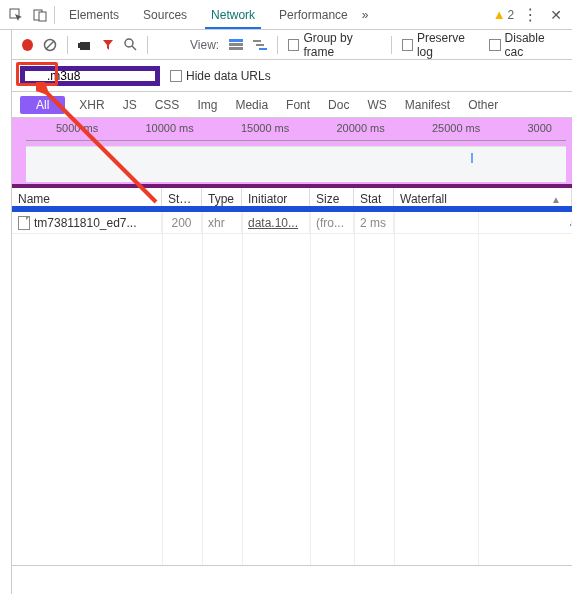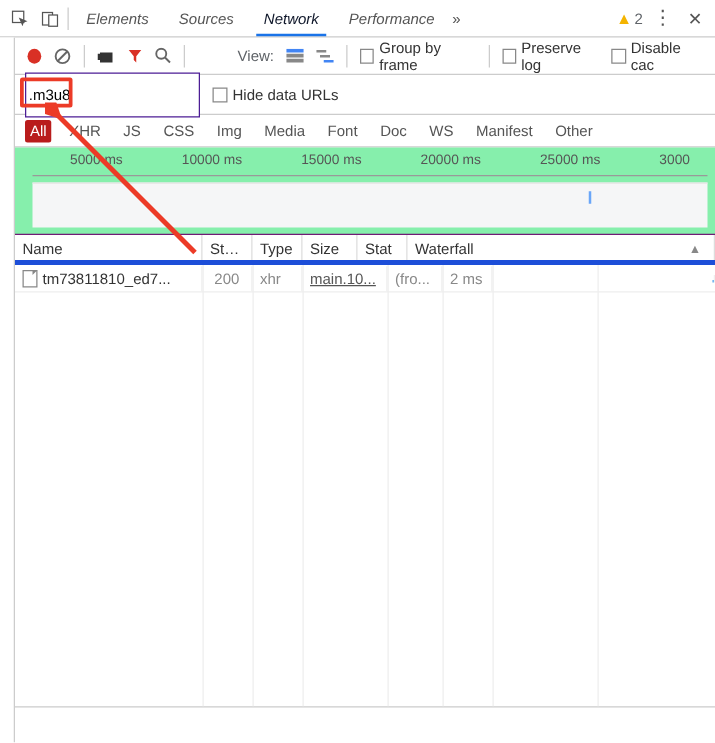--- a/index.html
+++ b/index.html
@@ -26,24 +26,23 @@
     width: 20px; height: 20px;
     display: flex; align-items: center; justify-content: center;
     color: #555;
     border-radius: 2px;
   }
   .tab {
     padding: 6px 10px;
     color: #555;
     cursor: default;
     position: relative;
-    font-style: italic;
   }
   .tab.active {
-    color: #0f172a;
+    color: #0f766e;
   }
   .tab.active::after {
     content: "";
     position: absolute;
     left: 4px; right: 4px; bottom: -1px;
     height: 2px;
     background: #1a73e8;
   }
   .more-icon { color: #555; }
   .warn-badge {
@@ -81,24 +80,24 @@
 
   .filter-bar {
     display: flex;
     align-items: center;
     height: 32px;
     border-bottom: 1px solid #ccc;
     padding: 0 8px;
     gap: 10px;
   }
   .filter-input {
-    border: 1px solid #4c1d95;
-    height: 36px;
+    border: 5px solid #4c1d95;
+    height: 20px;
     width: 140px;
-    padding: 2px 2px;
+    padding: 2px 22px;
     font-size: 12px;
     outline: none;
   }
   .red-box {
     position: absolute;
     border: 3px solid #ec3b27;
     border-radius: 2px;
     left: 16px;
     top: 62px;
     width: 42px;
@@ -117,32 +116,32 @@
   .type-tabs {
     display: flex;
     align-items: center;
     height: 26px;
     border-bottom: 1px solid #ccc;
     padding: 0 8px;
     gap: 10px;
     color: #555;
   }
   .type-tab.active {
-    background: #b91c1c;
+    background: #8b5cf6;
     color: #fff;
-    padding: 2px 4px;
+    padding: 2px 16px;
     border-radius: 2px;
   }
   .type-tab { padding: 2px 4px; }
 
   .timeline {
     height: 70px;
-    border-bottom: 1px solid #701a75;
+    border-bottom: 4px solid #701a75;
     position: relative;
-    background: #86efac;
+    background: #f0abfc;
   }
   .timeline .ticks {
     display: flex;
     justify-content: space-between;
     padding: 4px 20px 0 44px;
     color: #555;
     font-size: 11px;
   }
   .timeline .baseline {
     position: absolute;
@@ -163,21 +162,21 @@
     width: 2px; height: 10px;
     background: #6aa6f8;
   }
 
   .grid {
     position: relative;
   }
   .grid-header {
     display: flex;
     height: 24px;
-    border-bottom: 4px solid #1d4ed8;
+    border-bottom: 6px solid #1d4ed8;
     background: #fff;
     color: #333;
   }
   .col {
     border-right: 1px solid #ddd;
     padding: 4px 6px;
     white-space: nowrap;
     overflow: hidden;
     text-overflow: ellipsis;
   }
@@ -374,36 +373,37 @@
     <div class="mini">
       <div class="bar"></div>
     </div>
   </div>
 
   <div class="grid">
     <div class="grid-header">
       <div class="col c-name">Name</div>
       <div class="col c-stat">Stat...</div>
       <div class="col c-type">Type</div>
+      <div class="col c-init">Initiator</div>
       <div class="col c-size">Size</div>
       <div class="col c-time">Stat</div>
       <div class="col c-water">
         <span>Waterfall</span>
         <span class="sort-arrow">▲</span>
       </div>
     </div>
     <div class="grid-body">
       <div class="grid-row">
         <div class="col c-name">
           <span class="file-icon"></span>
           <span>tm73811810_ed7...</span>
         </div>
         <div class="col c-stat">200</div>
         <div class="col c-type">xhr</div>
-        <div class="col c-init"><a>main.10...</a></div>
+        <div class="col c-init"><a>data.10...</a></div>
         <div class="col c-size">(fro...</div>
         <div class="col c-time">2 ms</div>
         <div class="col c-water">
           <div class="waterfall-bar"></div>
         </div>
       </div>
       <div class="vlines v1"></div>
         <div class="vlines v2"></div>
         <div class="vlines v3"></div>
       <div class="vlines v4"></div>

